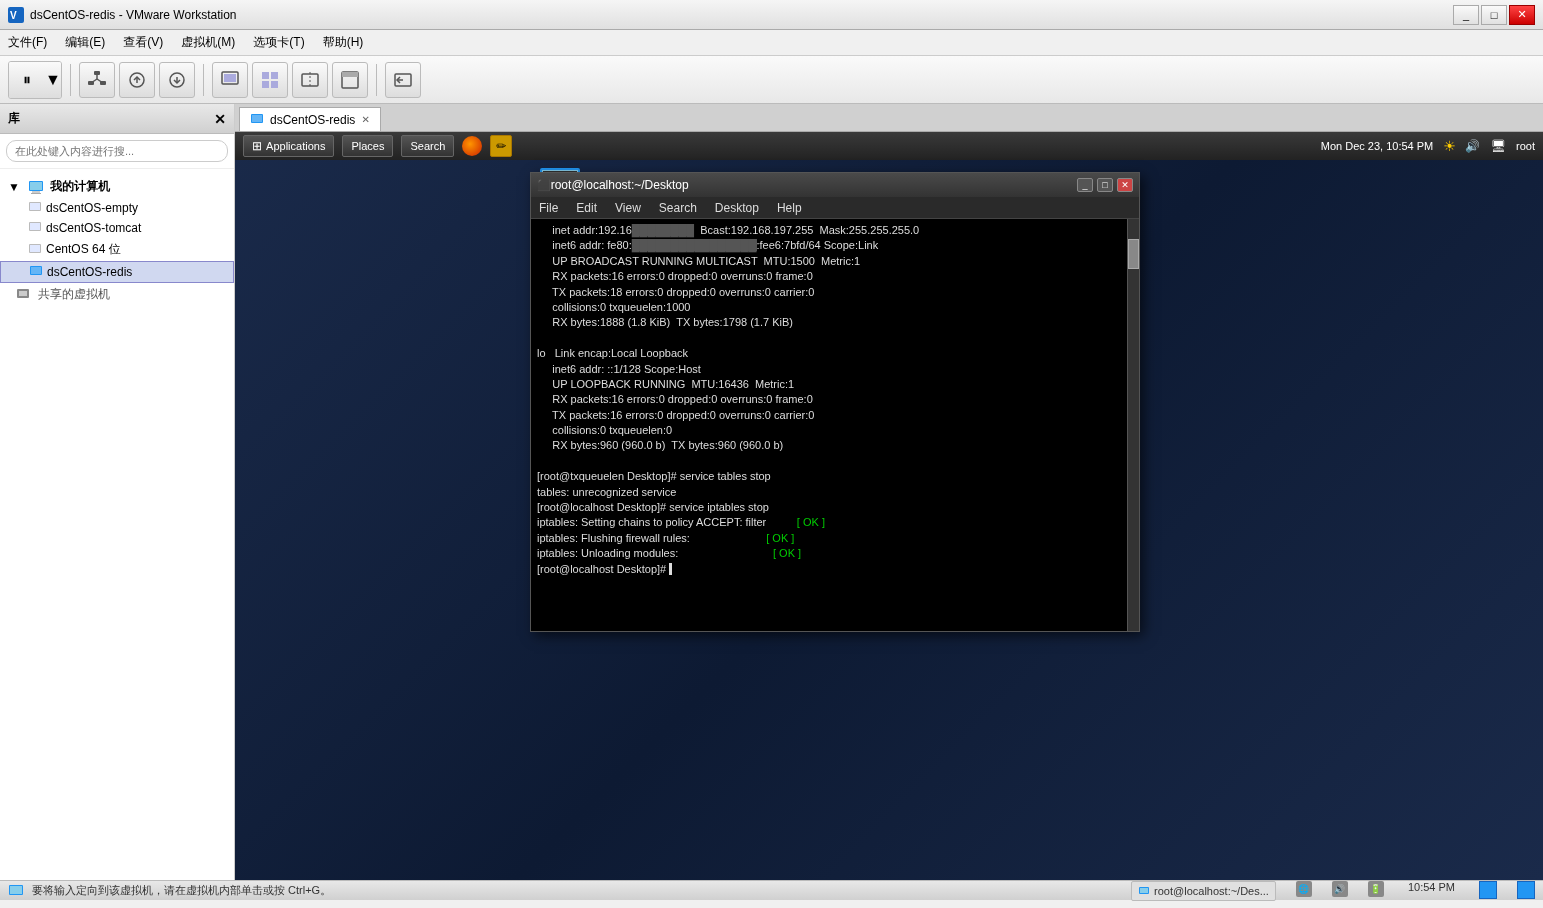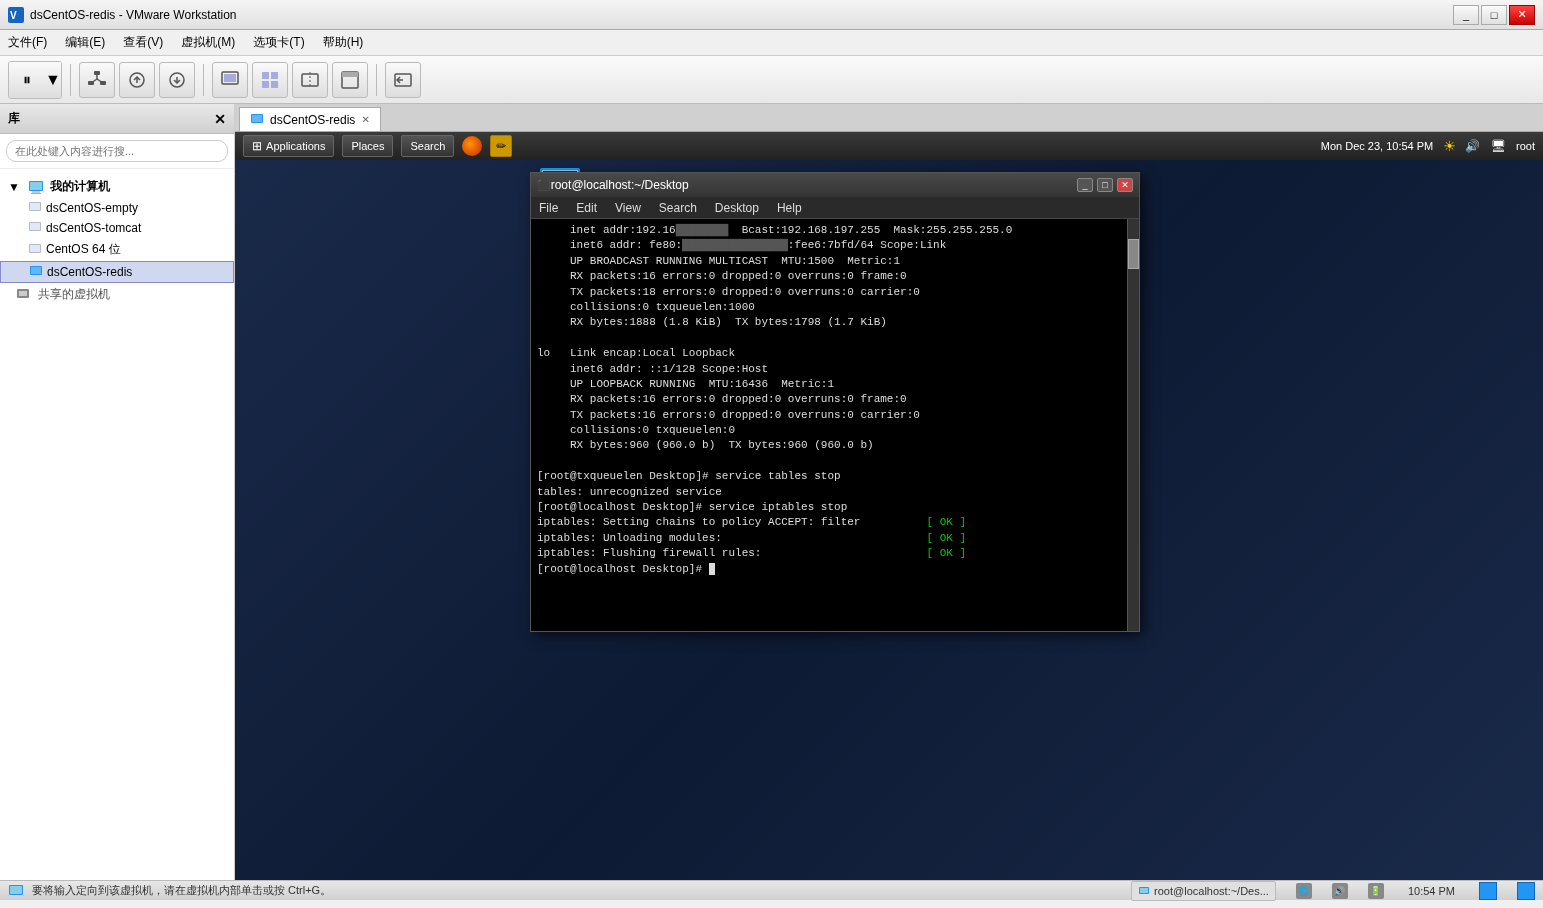--- a/index.html
+++ b/index.html
@@ -240,21 +240,21 @@
       gap: 10px;
       color: #ddd;
       font-size: 12px;
       border-bottom: 1px solid #444;
     }
     #terminal-menubar span { cursor: pointer; padding: 0 4px; }
     #terminal-content {
       flex: 1;
       background: #000;
       color: #ddd;
-      font-family: Liberation Mono, monospace;
+      font-family: Liberation Sans, sans-serif;
       font-size: 11px;
       padding: 4px 6px;
       overflow-y: auto;
       line-height: 1.4;
     }
     .term-line { white-space: pre; }
     .term-ok { color: #00cc00; }
     .cursor { background: #ddd; color: #000; }
     .scrollbar-v {
       width: 12px;
@@ -276,21 +276,21 @@
       height: 20px;
       background: linear-gradient(to bottom, #e8e8e8, #d0d0d0);
       border-top: 1px solid #bbb;
       display: flex;
       align-items: center;
       padding: 0 8px;
       font-size: 11px;
       color: #333;
       gap: 8px;
     }
-    #statusbar .right { margin-left: auto; display: flex; align-items: center; gap: 20px; }
+    #statusbar .right { margin-left: auto; display: flex; align-items: flex-start; gap: 20px; }
     .status-sys-icon { width: 16px; height: 16px; background: #888; border-radius: 2px; display: flex; align-items: center; justify-content: center; font-size: 9px; color: white; }
 
     
     .computer-icon-svg { width: 48px; height: 48px; }
     .home-icon-svg { width: 48px; height: 48px; }
     .trash-icon-svg { width: 48px; height: 48px; }
 
     
     .firefox-icon { width: 20px; height: 20px; border-radius: 50%; background: radial-gradient(circle at 40% 40%, #ff9500, #cc2200); font-size: 10px; display: flex; align-items: center; justify-content: center; }
   </style>
@@ -575,22 +575,22 @@
             <div class="term-line">     UP LOOPBACK RUNNING  MTU:16436  Metric:1</div>
             <div class="term-line">     RX packets:16 errors:0 dropped:0 overruns:0 frame:0</div>
             <div class="term-line">     TX packets:16 errors:0 dropped:0 overruns:0 carrier:0</div>
             <div class="term-line">     collisions:0 txqueuelen:0</div>
             <div class="term-line">     RX bytes:960 (960.0 b)  TX bytes:960 (960.0 b)</div>
             <div class="term-line">&nbsp;</div>
             <div class="term-line">[root@txqueuelen Desktop]# service tables stop</div>
             <div class="term-line">tables: unrecognized service</div>
             <div class="term-line">[root@localhost Desktop]# service iptables stop</div>
             <div class="term-line">iptables: Setting chains to policy ACCEPT: filter          <span class="term-ok">[ OK ]</span></div>
+            <div class="term-line">iptables: Flushing firewall rules:                         <span class="term-ok">[ OK ]</span></div>
             <div class="term-line">iptables: Unloading modules:                               <span class="term-ok">[ OK ]</span></div>
-            <div class="term-line">iptables: Flushing firewall rules:                         <span class="term-ok">[ OK ]</span></div>
             <div class="term-line"><span>[root@localhost Desktop]# </span><span class="cursor"> </span></div>
           </div>
           <div class="scrollbar-v">
             <div class="scrollbar-thumb"></div>
           </div>
         </div>
       </div>
     </div>
   </div>
 </div>

